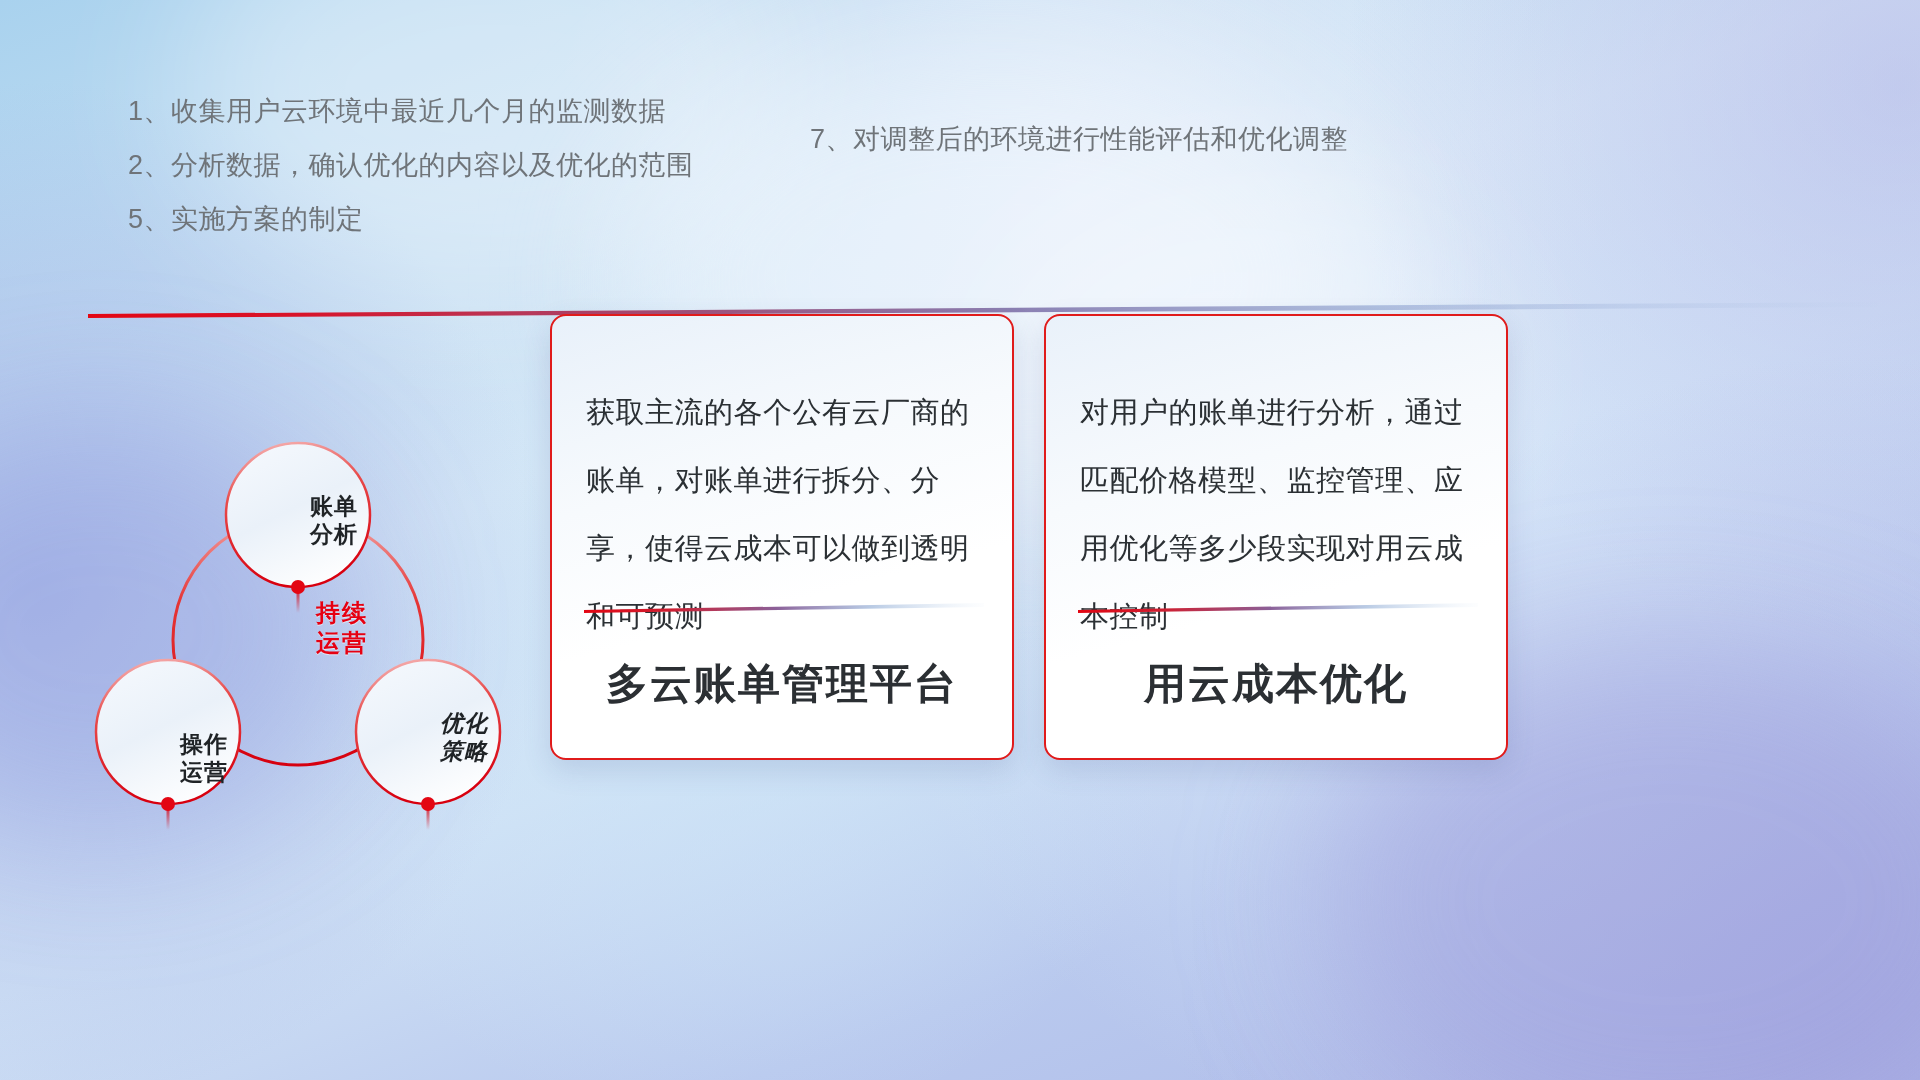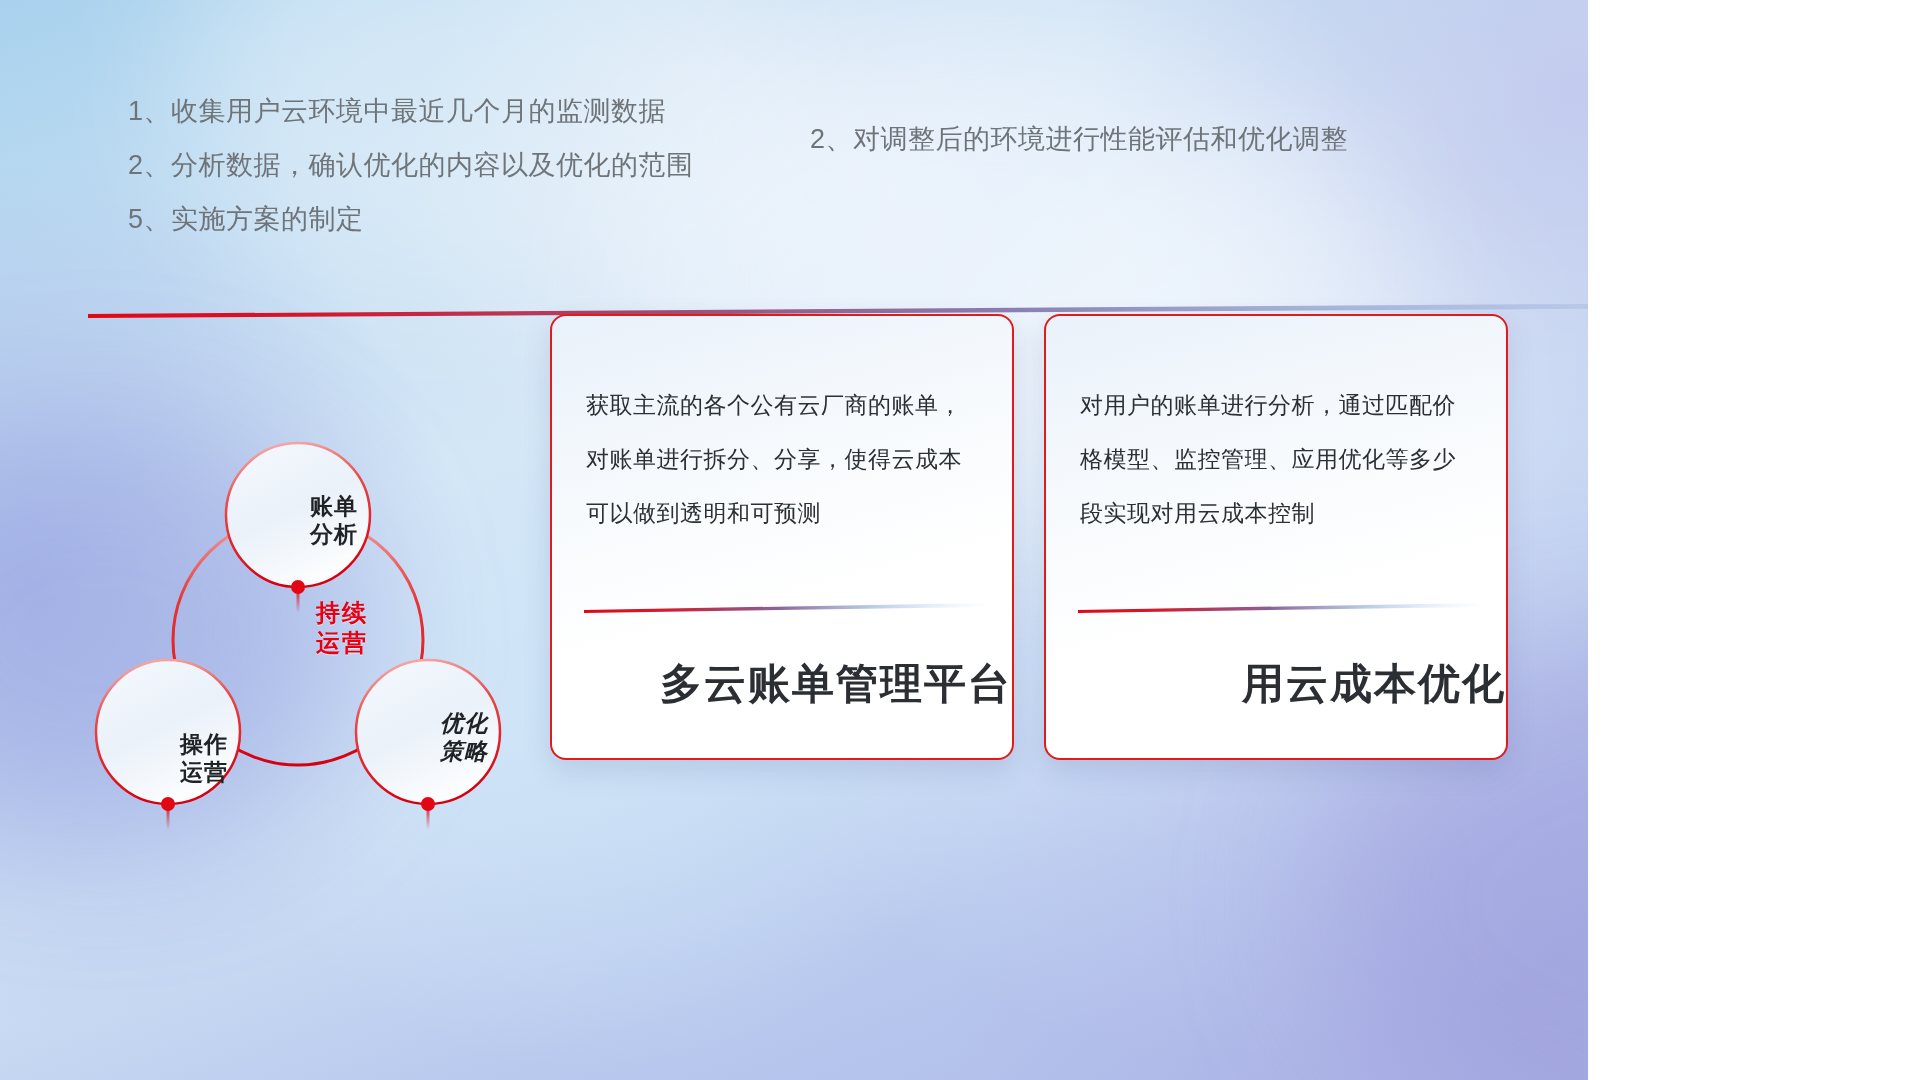--- a/index.html
+++ b/index.html
@@ -4,21 +4,21 @@
 <style>
   html, body {
     margin: 0; padding: 0;
     width: 1920px; height: 1080px;
     overflow: hidden;
     font-family: "Liberation Sans", "DejaVu Sans", sans-serif;
   }
 
   #slide {
     position: relative;
-    width: 1588px;
+    width: 1920px;
     height: 1080px;
     background:
       radial-gradient(circle at 2% 55%, rgba(150,160,225,0.55) 0%, rgba(150,160,225,0.0) 26%),
       radial-gradient(circle at 97% 96%, rgba(168,168,226,0.60) 0%, rgba(168,168,226,0.0) 32%),
       radial-gradient(circle at 99% 8%, rgba(172,170,228,0.45) 0%, rgba(172,170,228,0.0) 26%),
       radial-gradient(circle at 56% 18%, rgba(232,238,250,0.85) 0%, rgba(232,238,250,0.0) 38%),
       radial-gradient(circle at 38% 62%, rgba(206,230,248,0.75) 0%, rgba(206,230,248,0.0) 34%),
       radial-gradient(circle at 78% 48%, rgba(216,232,250,0.70) 0%, rgba(216,232,250,0.0) 40%),
       linear-gradient(160deg, #a9d2ee 0%, #c0dcf2 18%, #d6e7f6 38%, #cfe1f5 56%, #b9c9ee 76%, #adb9e8 100%);
     overflow: hidden;
@@ -77,30 +77,30 @@
     box-shadow: 0 10px 28px rgba(60,80,140,0.16);
     overflow: hidden;
   }
   .card.one { left: 550px; }
   .card.two { left: 1044px; }
 
   .card-body {
     position: absolute;
     left: 34px; right: 30px; top: 62px;
     color: #2b3034;
-    font-size: 23px;
+    font-size: 29px;
     line-height: 2.35;
     letter-spacing: 0.5px;
   }
   .card-rule { position: absolute; left: 32px; top: 286px; width: 400px; height: 11px; }
   .card-rule svg { display: block; width: 100%; height: 100%; }
   .card-title {
     position: absolute;
     left: 0; right: 0; top: 340px;
-    text-align: right;
+    text-align: center;
     color: #2b2f33;
     font-size: 42px;
     font-weight: 800;
     letter-spacing: 2px;
   }
 </style>
 </head>
 <body>
 
 <div id="slide">
@@ -111,21 +111,21 @@
   <div class="blob b4"></div>
   <div class="blob b5"></div>
 
   <div class="bullets left">
     <div class="bullet-line">1、收集用户云环境中最近几个月的监测数据</div>
     <div class="bullet-line">2、分析数据，确认优化的内容以及优化的范围</div>
     <div class="bullet-line">5、实施方案的制定</div>
   </div>
 
   <div class="bullets right">
-    <div class="bullet-line">2、对调整后的环境进行性能评估和优化调整</div>
+    <div class="bullet-line">7、对调整后的环境进行性能评估和优化调整</div>
   </div>
 
   <div class="divider-wrap">
     <svg viewBox="0 0 1790 18" preserveAspectRatio="none" aria-hidden="true">
       <defs>
         <linearGradient id="divGrad" x1="0" y1="0" x2="1" y2="0">
           <stop offset="0%" stop-color="#e30613" stop-opacity="1"></stop>
           <stop offset="12%" stop-color="#d8142a" stop-opacity="1"></stop>
           <stop offset="34%" stop-color="#9d4a74" stop-opacity="0.95"></stop>
           <stop offset="52%" stop-color="#7a6ca6" stop-opacity="0.85"></stop>

